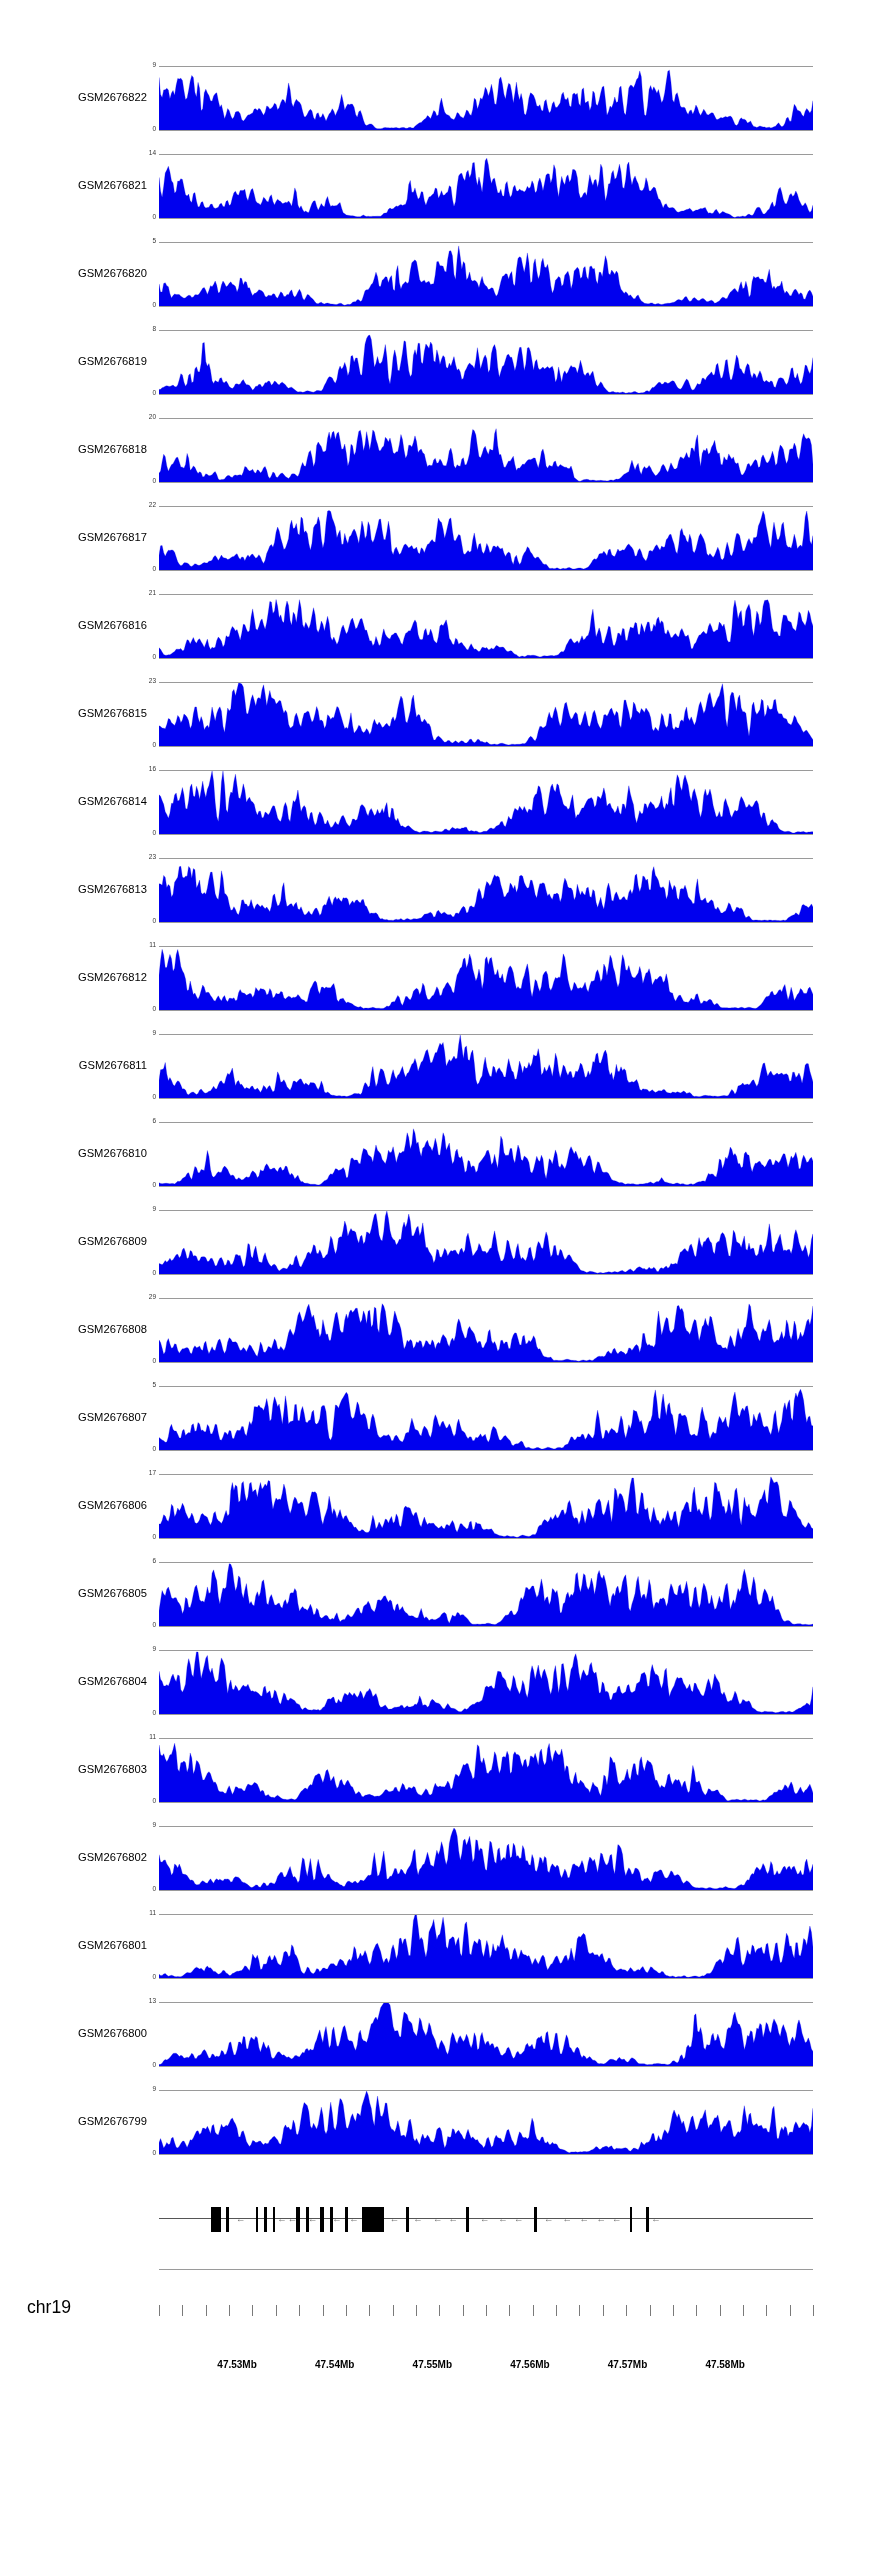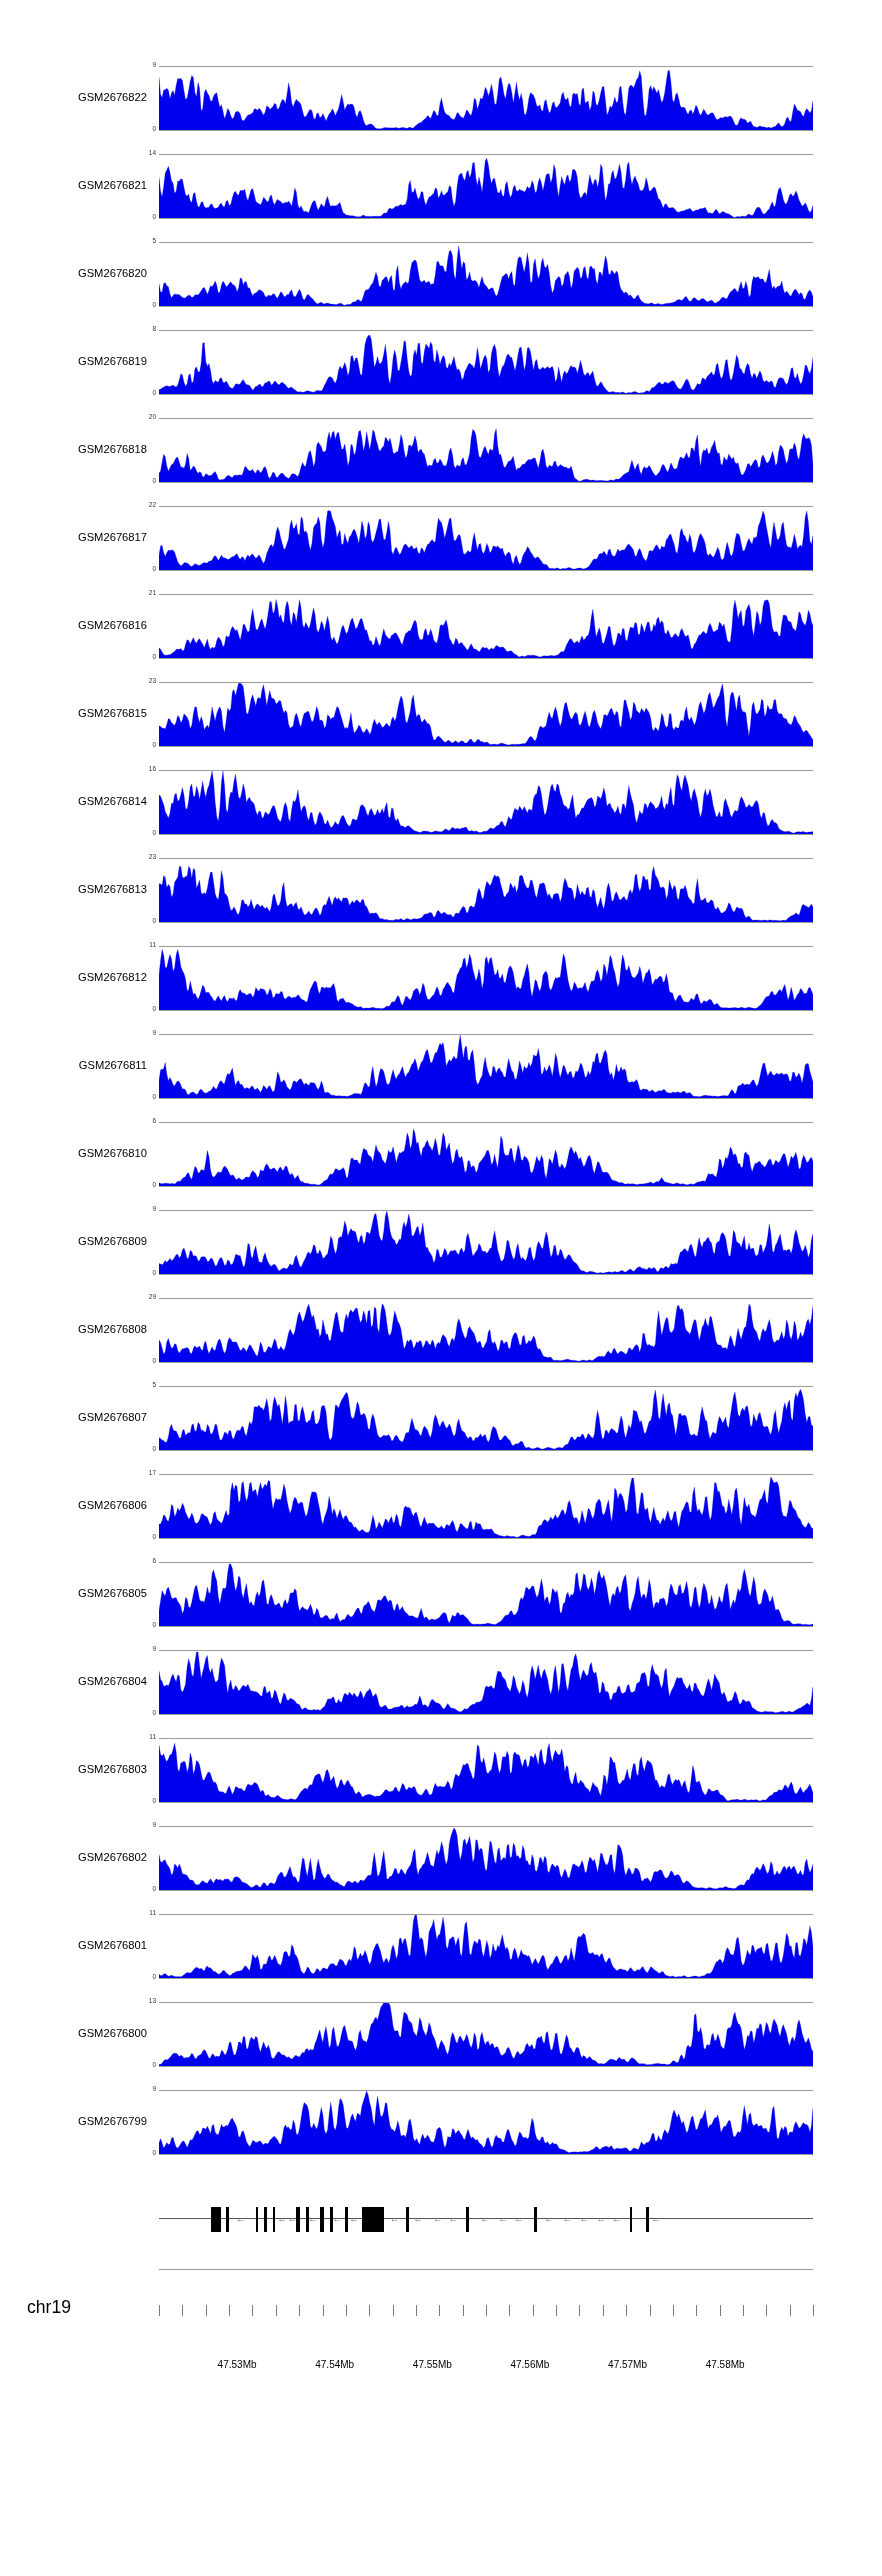--- a/index.html
+++ b/index.html
@@ -40,21 +40,21 @@
   .exon{position:absolute;background:#000;top:31px;height:25px;}
   .arrow{
     position:absolute;top:38px;font-size:9.4px;color:#777;line-height:9.4px;
     transform:translateX(-50%);
   }
 
   
   .chr-label{
     position:absolute;left:27px;top:2297px;font-size:17.6px;color:#000;
   }
-  .chr-axis{position:absolute;left:159px;top:2269px;width:654px;height:118px;}
+  .chr-axis{position:absolute;left:159px;top:2269px;width:654px;height:118px;font-weight:bold;}
   .chr-rule{position:absolute;left:0;top:0;width:654px;height:0.6px;background:#9a9a9a;}
   .chr-ticks{position:absolute;left:0;top:36px;width:654px;height:13px;}
   .tick{position:absolute;top:0;width:0.6px;height:10.6px;background:#7a7a7a;}
   .tick-label{
     position:absolute;top:54px;font-size:10px;color:#000;transform:translateX(-50%);
     white-space:nowrap;
   }
 </style>
 </head>
 <body>

